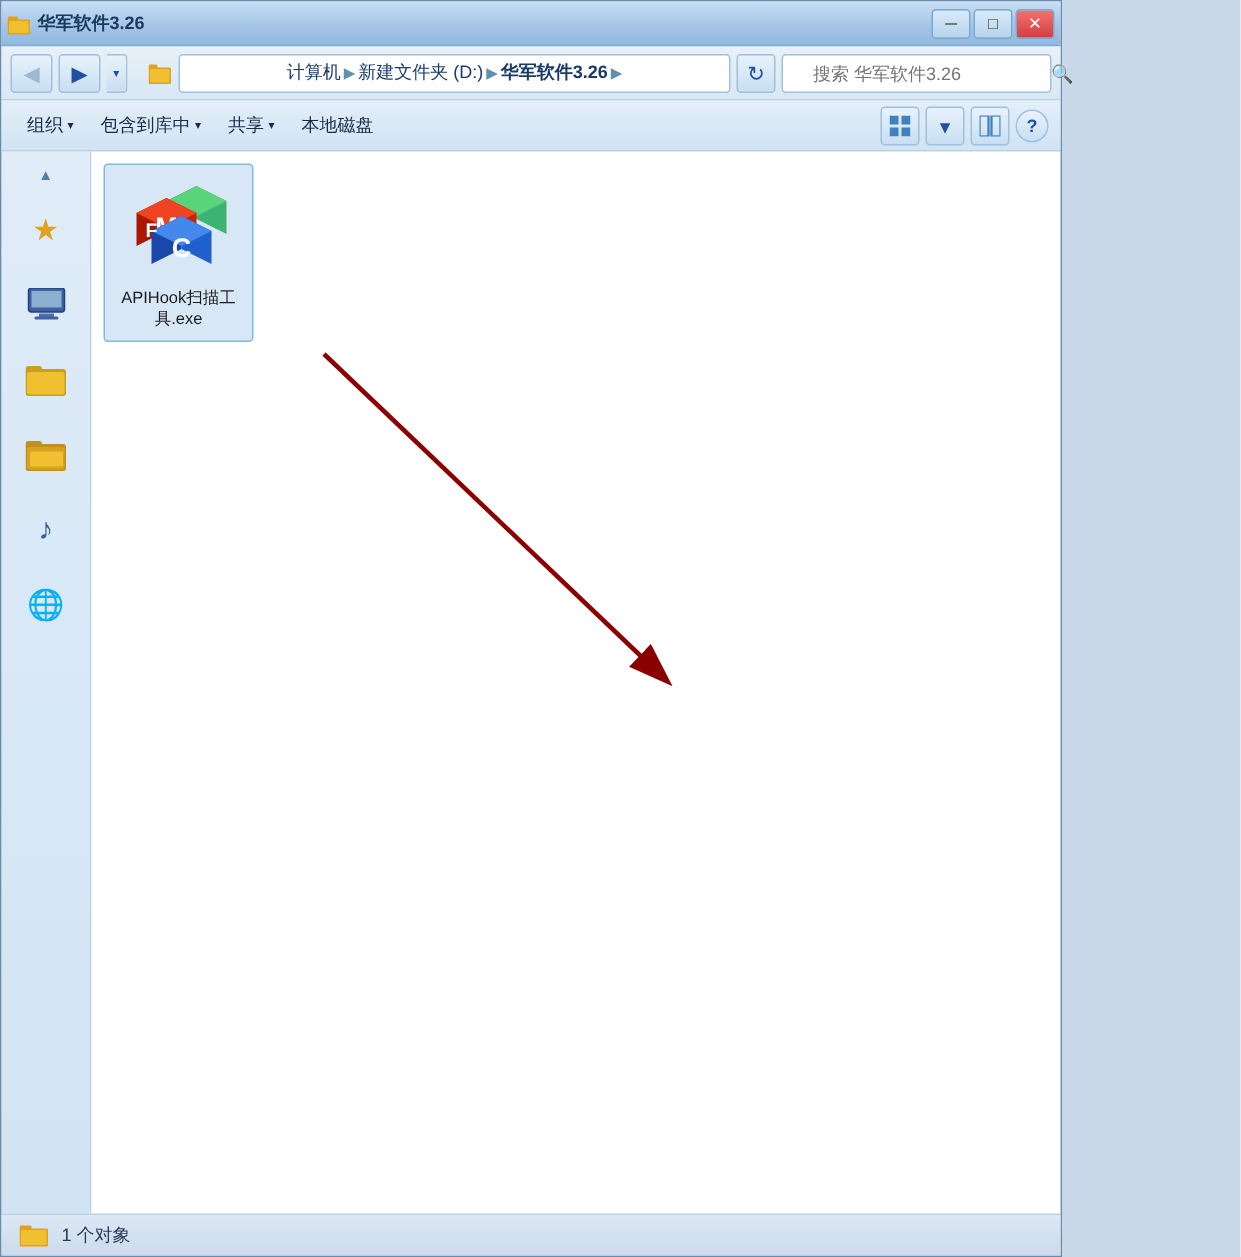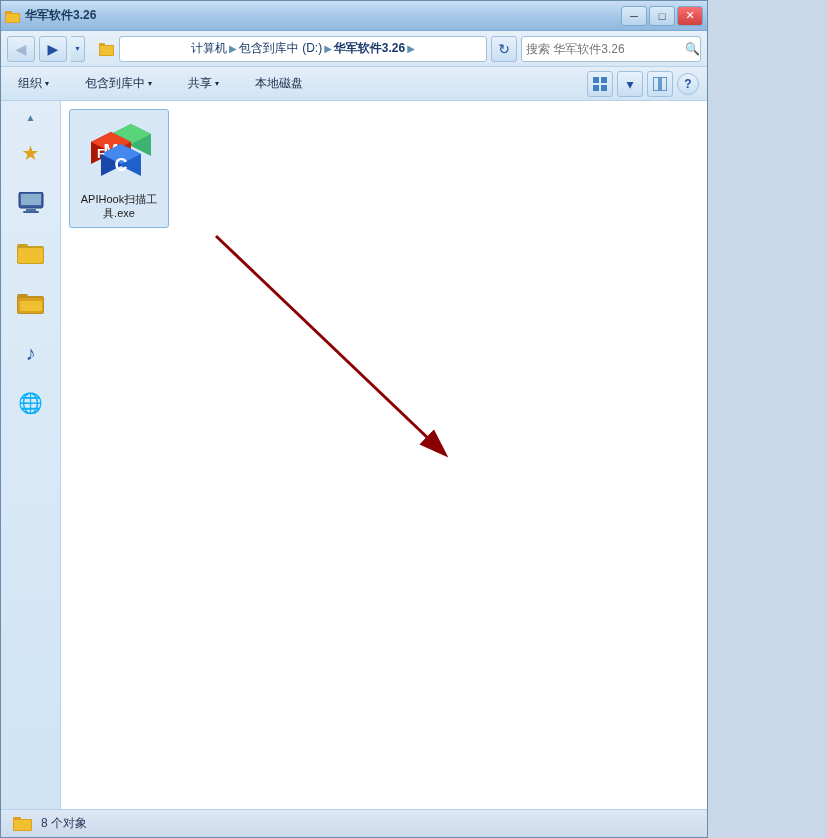--- a/index.html
+++ b/index.html
@@ -132,21 +132,21 @@
       color: #2050a0;
     }
     .search-bar {
       width: 180px;
       height: 26px;
       border: 1px solid #a0c0dc;
       border-radius: 3px;
       background: white;
       display: flex;
       align-items: center;
-      padding: 0 4px;
+      padding: 0 20px;
       gap: 4px;
     }
     .search-input {
       border: none;
       outline: none;
       flex: 1;
       font-size: 12px;
       color: #888;
       background: transparent;
     }
@@ -161,21 +161,21 @@
     }
 
     
     .toolbar {
       height: 34px;
       background: linear-gradient(to bottom, #e4eef8, #d0e4f4);
       border-bottom: 1px solid #b8d0e8;
       display: flex;
       align-items: center;
       padding: 0 8px;
-      gap: 18px;
+      gap: 0;
     }
     .tool-btn {
       height: 26px;
       padding: 0 8px;
       border: 1px solid transparent;
       border-radius: 3px;
       background: transparent;
       display: flex;
       align-items: center;
       gap: 3px;
@@ -363,21 +363,21 @@
     <div style="width:6px"></div>
 
     <svg width="16" height="16" viewBox="0 0 16 16" style="flex-shrink:0">
       <rect x="0" y="4" width="15" height="11" rx="1" fill="#e0a020"></rect>
       <rect x="0" y="2" width="6" height="3" rx="1" fill="#e0a020"></rect>
       <rect x="1" y="5" width="13" height="9" rx="1" fill="#f0c030"></rect>
     </svg>
     <div class="breadcrumb-bar">
       <span>计算机</span>
       <span class="breadcrumb-sep">▶</span>
-      <span>包含到库中 (D:)</span>
+      <span>新建文件夹 (D:)</span>
       <span class="breadcrumb-sep">▶</span>
       <span style="font-weight:bold">华军软件3.26</span>
       <span class="breadcrumb-sep">▶</span>
     </div>
     <div class="refresh-btn">↻</div>
     <div class="search-bar">
       <input class="search-input" type="text" placeholder="搜索 华军软件3.26" style="">
       <div class="search-icon-btn">🔍</div>
     </div>
   </div>
@@ -509,16 +509,16 @@
   </div>
 
   <div class="statusbar">
     <div class="statusbar-icon">
       <svg width="20" height="16" viewBox="0 0 20 16">
         <rect x="0" y="3" width="19" height="12" rx="1" fill="#e0a020"></rect>
         <rect x="0" y="1" width="8" height="4" rx="1" fill="#e0a020"></rect>
         <rect x="1" y="4" width="17" height="10" rx="1" fill="#f0c030"></rect>
       </svg>
     </div>
-    <span>8 个对象</span>
+    <span>1 个对象</span>
   </div>
 
 </div>
 
 </body></html>

